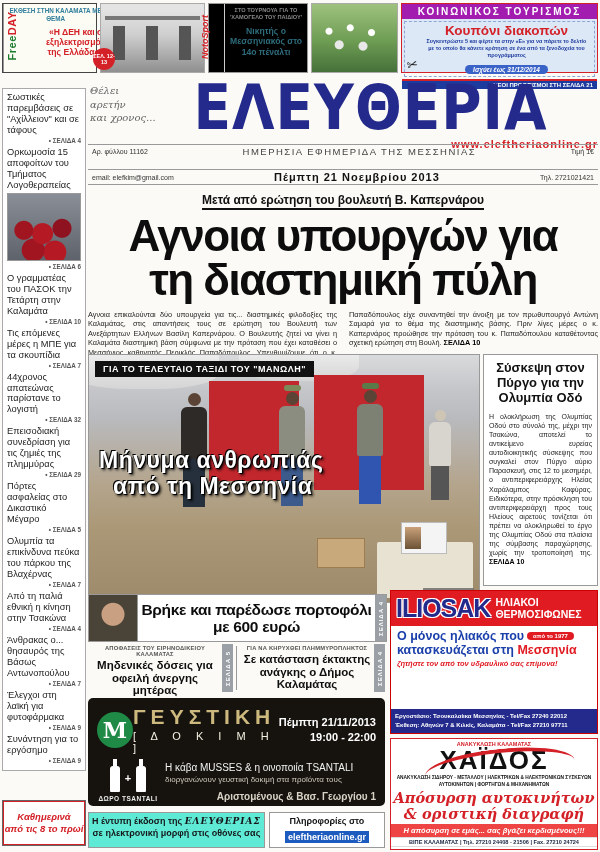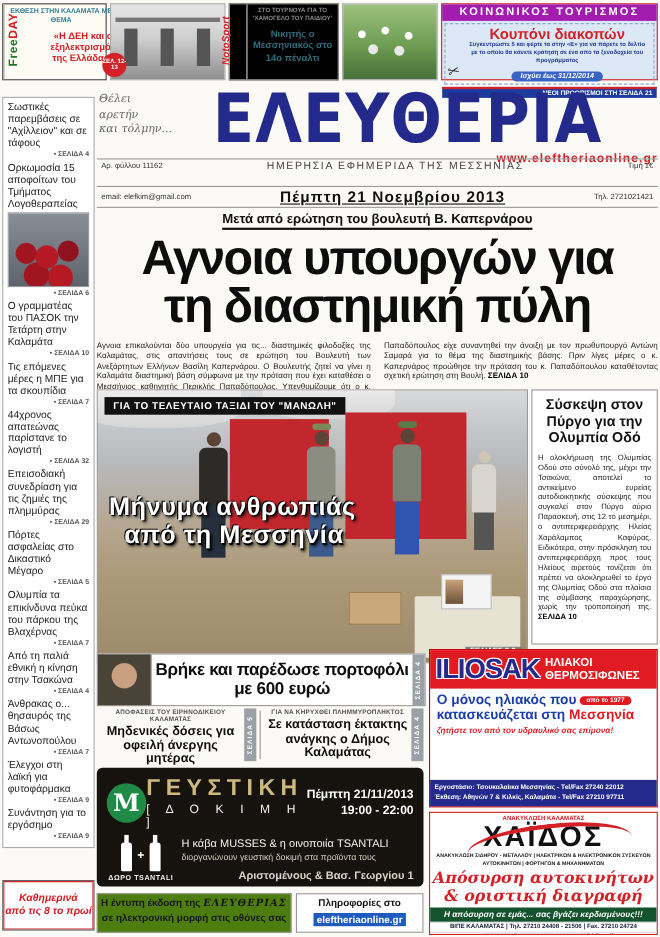--- a/index.html
+++ b/index.html
@@ -45,21 +45,21 @@
   
   .masthead{top:76px;left:88px;width:510px;height:110px;}
   .slogan{position:absolute;left:2px;top:8px;font-family:"DejaVu Serif",serif;font-style:italic;color:#666;font-size:10px;line-height:1.35;}
   .logo{position:absolute;left:55px;top:-4px;width:455px;text-align:center;font-size:55px;font-weight:900;color:#232a8c;letter-spacing:1px;font-family:"DejaVu Sans",sans-serif;transform:scaleY(1.12);transform-origin:top;}
   .site{position:absolute;left:55px;top:62px;width:455px;text-align:right;color:#d42027;font-weight:bold;font-size:11px;letter-spacing:1px;}
   .mh-row{position:absolute;left:0;width:510px;display:flex;justify-content:space-between;align-items:center;border-top:1px solid #999;padding:1px 4px;box-sizing:border-box;}
   .mh-row1{top:68px;gap:20px;}
   .mh-row2{top:93px;border-bottom:1px solid #999;}
   .mh-small{font-size:7px;color:#333;}
   .mh-center1{font-size:9.5px;color:#444;letter-spacing:1.5px;}
-  .mh-center2{font-size:14px;color:#111;font-weight:bold;letter-spacing:1px;text-decoration:underline;}
+  .mh-center2{font-size:11px;color:#111;font-weight:bold;letter-spacing:1px;}
 
   
   .lead{top:190px;left:88px;width:510px;height:162px;text-align:center;}
   .lead-kicker{display:inline-block;font-size:12px;font-weight:bold;color:#111;border-bottom:2px solid #111;padding-bottom:1px;}
   .lead-headline{font-size:44px;line-height:1.0;font-weight:900;color:#0d0d0d;letter-spacing:-1.5px;margin-top:4px;}
   .lead-body{margin-top:8px;text-align:justify;font-size:7.3px;line-height:1.3;color:#222;column-count:2;column-gap:12px;}
   .pageref{font-weight:bold;color:#000;}
 
   
   .bigphoto{top:354px;left:88px;width:390px;height:247px;border:1px solid #999;overflow:hidden;
@@ -114,21 +114,21 @@
   .bottle:before{content:"";position:absolute;top:-7px;left:3px;width:4px;height:8px;background:#fff;}
   .plus{color:#fff;font-weight:bold;font-size:11px;padding-bottom:8px;}
   .t-gift{font-size:6.5px;font-weight:bold;color:#eee;margin-top:3px;letter-spacing:.5px;}
   .t-text{flex:1;padding-left:6px;}
   .t-line1{font-size:10px;color:#f2f2f2;}
   .t-line2{font-size:8px;color:#cfcabc;margin-top:2px;}
   .t-addr{font-size:10px;font-weight:bold;color:#d8d3c6;text-align:right;margin-top:7px;}
 
   
   .bottombar{top:812px;left:88px;width:297px;height:36px;display:flex;gap:4px;}
-  .bb-left{flex:1.55;border:1px solid #999;background:#4d7c0f;text-align:center;padding:3px 2px;}
+  .bb-left{flex:1.55;border:1px solid #999;background:#5eead4;text-align:center;padding:3px 2px;}
   .bb-l1{font-size:9px;color:#16161a;font-weight:bold;}
   .bb-l1 em{font-family:"DejaVu Serif",serif;font-style:italic;letter-spacing:1px;}
   .bb-l2{font-size:9px;color:#16161a;font-weight:bold;margin-top:2px;}
   .bb-right{flex:1;border:1px solid #999;background:#fff;text-align:center;padding:3px 2px;}
   .bb-r1{font-size:9px;font-weight:bold;color:#111;}
   .bb-r2{margin-top:2px;background:#1d5bbf;color:#fff;font-size:9px;font-weight:bold;padding:1px 3px;display:inline-block;}
 
   
   .iliosak{top:590px;left:390px;width:208px;height:144px;border:1px solid #c00;background:#fff;box-sizing:border-box;display:flex;flex-direction:column;}
   .il-band{background:#e01b22;display:flex;align-items:center;padding:3px 5px;gap:5px;}
@@ -142,21 +142,21 @@
   .il-line3{font-size:7.5px;font-style:italic;color:#e01b22;font-weight:bold;margin-top:2px;}
   .il-foot{background:#232a8c;color:#fff;font-size:6px;font-weight:bold;padding:3px 4px;line-height:1.5;}
 
   
   .xaidos{top:738px;left:390px;width:208px;height:112px;border:1px solid #d42027;background:#fff;box-sizing:border-box;text-align:center;overflow:hidden;}
   .xa-kicker{font-size:5.5px;color:#d42027;font-weight:bold;margin-top:2px;}
   .xa-logo{font-size:26px;font-weight:900;color:#111;letter-spacing:2px;line-height:1;position:relative;display:inline-block;}
   .xa-swoosh{position:absolute;left:-14px;top:2px;width:150px;height:34px;border:0;border-top:4px solid #d42027;border-radius:50%;transform:rotate(-6deg);}
   .xa-serv{font-size:4.8px;color:#111;font-weight:bold;line-height:1.4;margin-top:2px;}
   .xa-script{font-family:"DejaVu Serif",serif;font-style:italic;font-weight:bold;color:#d42027;font-size:14.5px;line-height:1.05;margin-top:2px;}
-  .xa-green{background:#14532d;color:#fff;font-size:7.5px;font-weight:bold;font-style:italic;padding:2px 0;margin-top:3px;}
+  .xa-green{background:#ef4444;color:#fff;font-size:7.5px;font-weight:bold;font-style:italic;padding:2px 0;margin-top:3px;}
   .xa-contact{font-size:5.6px;color:#16233f;font-weight:bold;padding:1px 2px;border-top:1px solid #ddd;}
 
   
   .sidebar{top:88px;left:2px;width:84px;border:1px solid #aaa;background:#fff;padding:3px 4px;box-sizing:border-box;}
   .sb-item{border-bottom:0;margin-bottom:3px;}
   .sb-title{font-size:9.3px;line-height:1.18;color:#222;}
   .sb-ref{font-size:6.3px;color:#555;font-weight:bold;text-align:right;margin:1px 0 3px;}
   .sb-photo{height:66px;margin:2px 0;border:1px solid #999;background:
     radial-gradient(circle at 22% 55%,#a01520 9px,transparent 10px),
     radial-gradient(circle at 48% 60%,#b51a24 10px,transparent 11px),
@@ -208,21 +208,21 @@
         <div class="coupon-valid">Ισχύει έως 31/12/2014</div>
       </div>
       <div class="coupon-foot">ΝΕΟΙ ΠΡΟΟΡΙΣΜΟΙ ΣΤΗ ΣΕΛΙΔΑ 21</div>
     </div>
   </div>
 
   <div class="abs masthead">
     <div class="slogan">
       <div>Θέλει</div>
       <div>αρετήν</div>
-      <div>και τόλμην...</div>
+      <div>και χρονος...</div>
     </div>
     <div class="logo">ΕΛΕΥΘΕΡΙΑ</div>
     <div class="site">www.eleftheriaonline.gr</div>
     <div class="mh-row mh-row1">
       <span class="mh-small">Αρ. φύλλου 11162</span>
       <span class="mh-center1">ΗΜΕΡΗΣΙΑ ΕΦΗΜΕΡΙΔΑ ΤΗΣ ΜΕΣΣΗΝΙΑΣ</span>
       <span class="mh-small">Τιμή 1€</span>
     </div>
     <div class="mh-row mh-row2">
       <span class="mh-small">email: elefkim@gmail.com</span>

